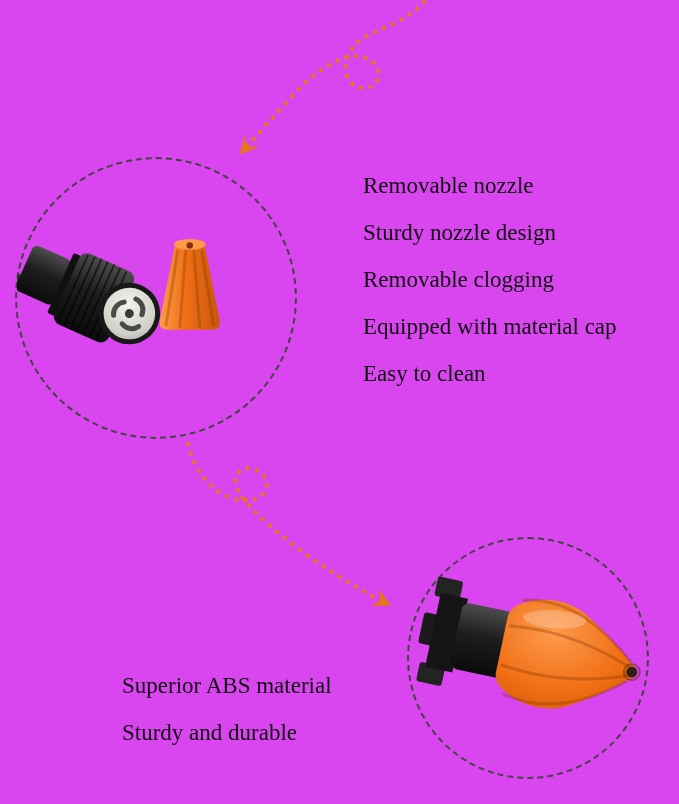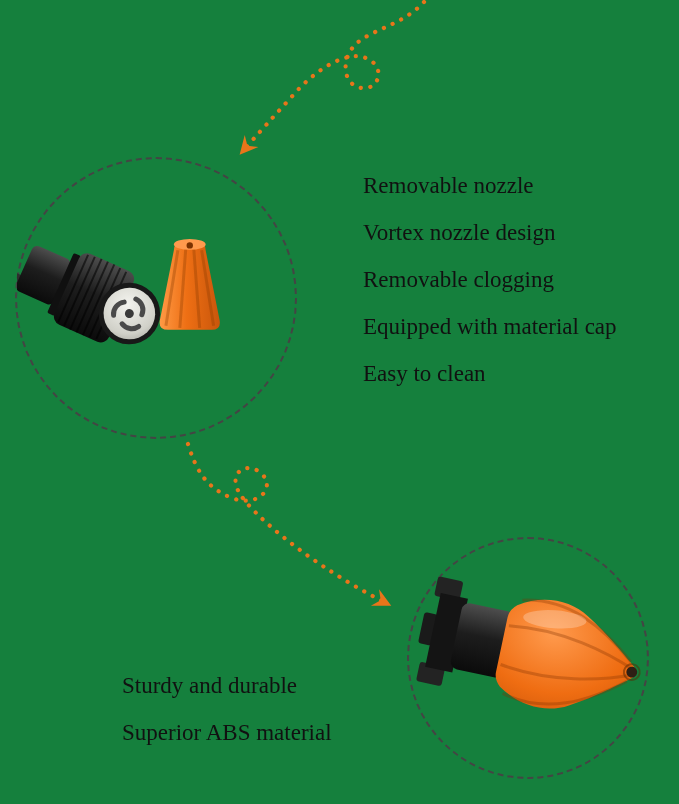--- a/index.html
+++ b/index.html
@@ -1,17 +1,17 @@
 <!DOCTYPE html>
 <html style="--accent: #E8751A; --orange-light: #FF9A45; --orange-dark: #C9560B; --part-black: #1e1e1e; --text: #111111; --circle-dash: #444444;"><head>
 <meta charset="utf-8">
 <style>
   html,body{margin:0;padding:0;background:#fff;}
   #stage{
-    position:relative;width:679px;height:804px;background:#15803d;overflow:hidden;
+    position:relative;width:679px;height:804px;background:#d946ef;overflow:hidden;
     font-family:"Liberation Serif", serif;color:var(--text,#111);
   }
   .callout-circle{
     position:absolute;border:2px dashed var(--circle-dash,#444);border-radius:50%;
     box-sizing:border-box;
   }
   #circle-left{left:15px;top:157px;width:282px;height:282px;}
   #circle-right{left:407px;top:537px;width:242px;height:242px;}
   .photo-svg{position:absolute;left:0;top:0;width:100%;height:100%;}
   .features{position:absolute;font-size:23px;line-height:47px;white-space:nowrap;}
@@ -127,24 +127,24 @@
           <ellipse cx="140" cy="76" rx="32" ry="9" fill="rgba(255,255,255,0.25)" transform="rotate(-8 140 76)"></ellipse>
           <circle cx="227" cy="112" r="8" fill="none" stroke="rgba(90,40,0,0.5)" stroke-width="2"></circle>
           <circle cx="227" cy="112" r="5.5" fill="#2e1f14"></circle>
         </g>
       </g>
     </svg>
   </div>
 
   <div id="features-top" class="features">
     <div class="feature-line">Removable nozzle</div>
-    <div class="feature-line">Vortex nozzle design</div>
+    <div class="feature-line">Sturdy nozzle design</div>
     <div class="feature-line">Removable clogging</div>
     <div class="feature-line">Equipped with material cap</div>
     <div class="feature-line">Easy to clean</div>
   </div>
 
   <div id="features-bottom" class="features">
+    <div class="feature-line">Superior ABS material</div>
     <div class="feature-line">Sturdy and durable</div>
-    <div class="feature-line">Superior ABS material</div>
   </div>
 
 </div>
 
 </body></html>

